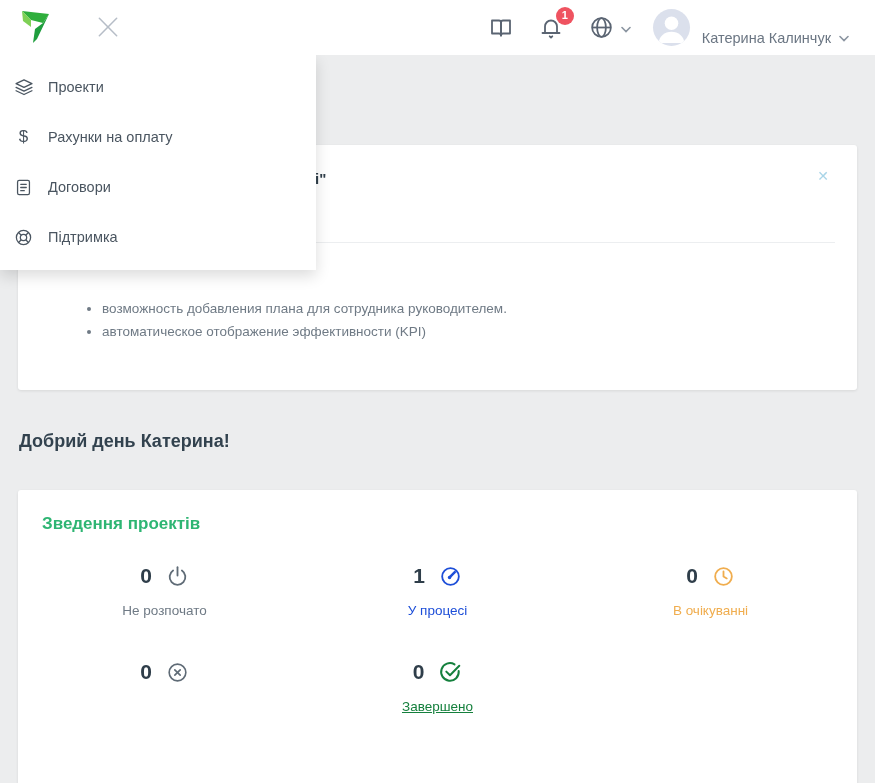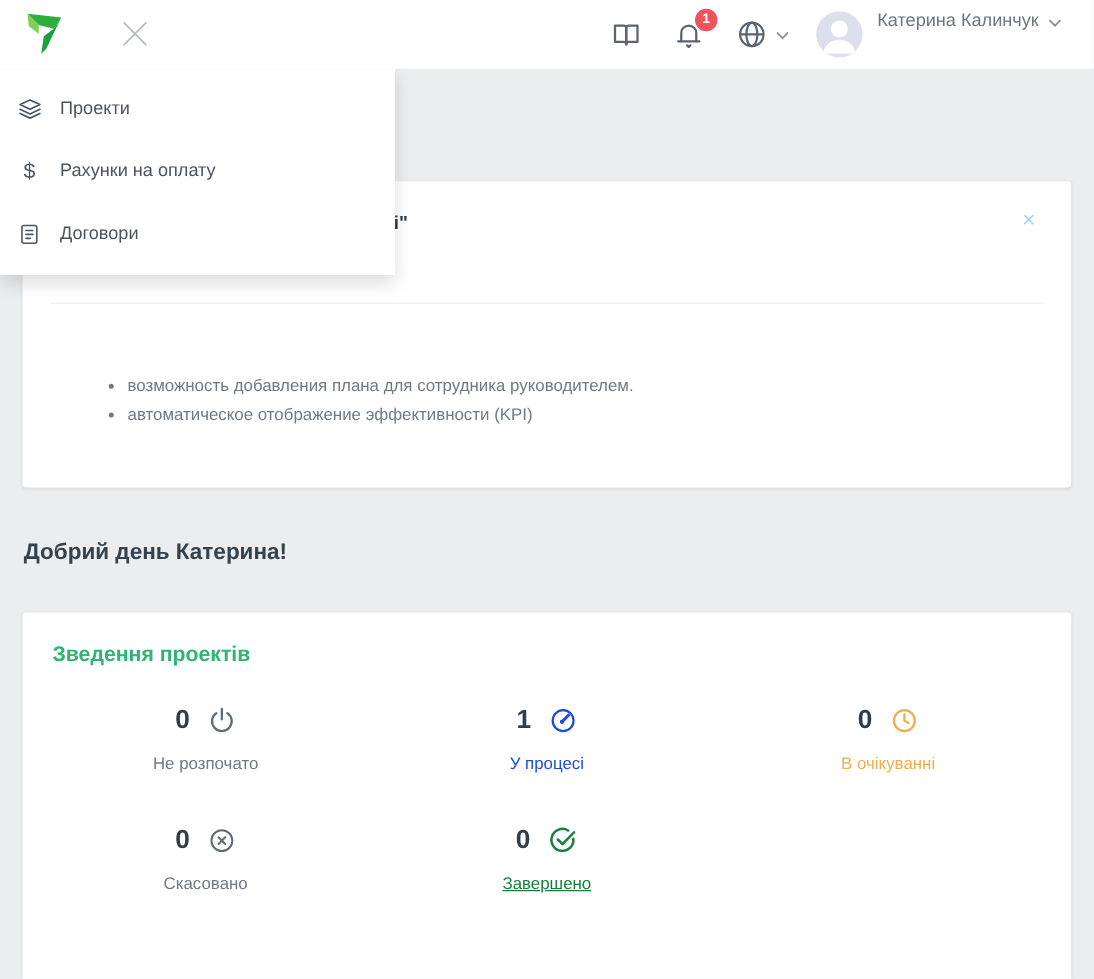--- a/index.html
+++ b/index.html
@@ -24,21 +24,21 @@
   .hicon{color:#5a6472;display:inline-flex;align-items:center;cursor:pointer;position:relative;}
   .hicon.book{margin-right:26px;}
   .bell-wrap{margin-right:26px;}
   .badge{
     position:absolute;top:-9px;right:-11px;min-width:18px;height:18px;border-radius:9px;
     background:#ef5360;color:#fff;font-size:11px;font-weight:bold;
     display:flex;align-items:center;justify-content:center;line-height:1;
   }
   .globe-wrap{margin-right:22px;}
   .globe-wrap .chev{margin-left:7px;color:#8b95a1;}
-  .user{display:flex;align-items:flex-start;cursor:pointer;}
+  .user{display:flex;align-items:flex-end;cursor:pointer;}
   .avatar{
     width:37px;height:37px;border-radius:50%;background:#dbe0ec;overflow:hidden;
     display:flex;align-items:flex-end;justify-content:center;margin-right:12px;
   }
   .user-name{color:#6b7683;font-size:14.5px;margin-right:8px;}
   .user .chev{color:#8b95a1;}
   
   .menu{
     position:absolute;top:55px;left:0;width:316px;padding:7px 0 8px 0;background:#ffffff;
     box-shadow:0 6px 14px rgba(0,0,0,.14);z-index:30;
@@ -176,20 +176,33 @@
     <span class="mi-icon">
       <svg width="19" height="19" viewBox="0 0 24 24" fill="none" stroke="currentColor" stroke-width="1.6" stroke-linecap="round">
         <rect x="4.5" y="3" width="15" height="18" rx="2"></rect>
         <line x1="8.5" y1="8" x2="15.5" y2="8"></line>
         <line x1="8.5" y1="12" x2="15.5" y2="12"></line>
         <line x1="8.5" y1="16" x2="13" y2="16"></line>
       </svg>
     </span>
     <span>Договори</span>
   </div>
+  <div class="menu-item">
+    <span class="mi-icon">
+      <svg width="19" height="19" viewBox="0 0 24 24" fill="none" stroke="currentColor" stroke-width="1.6">
+        <circle cx="12" cy="12" r="9"></circle>
+        <circle cx="12" cy="12" r="4"></circle>
+        <line x1="5.7" y1="5.7" x2="9.2" y2="9.2"></line>
+        <line x1="18.3" y1="5.7" x2="14.8" y2="9.2"></line>
+        <line x1="5.7" y1="18.3" x2="9.2" y2="14.8"></line>
+        <line x1="18.3" y1="18.3" x2="14.8" y2="14.8"></line>
+      </svg>
+    </span>
+    <span>Підтримка</span>
+  </div>
 </nav>
 
 <section class="notif-card">
   <span class="notif-title-frag">і"</span>
   <span class="notif-close">✕</span>
   <div class="notif-divider"></div>
   <ul class="notif-list">
     <li>возможность добавления плана для сотрудника руководителем.</li>
     <li>автоматическое отображение эффективности (KPI)</li>
   </ul>
@@ -245,21 +258,20 @@
       <div class="stat-top">
         <span class="stat-value">0</span>
         <span class="stat-icon c-grayicon">
           <svg width="23" height="23" viewBox="0 0 24 24" fill="none" stroke="currentColor" stroke-width="1.7" stroke-linecap="round">
             <circle cx="12" cy="12" r="8.7"></circle>
             <line x1="9.2" y1="9.2" x2="14.8" y2="14.8"></line>
             <line x1="14.8" y1="9.2" x2="9.2" y2="14.8"></line>
           </svg>
         </span>
       </div>
-      <div class="stat-label c-gray">Скасовано</div>
     </div>
 
     <div class="stat">
       <div class="stat-top">
         <span class="stat-value">0</span>
         <span class="stat-icon c-green">
           <svg width="24" height="24" viewBox="0 0 24 24" fill="none" stroke="currentColor" stroke-width="2" stroke-linecap="round" stroke-linejoin="round">
             <path d="M20.7 11 a8.8 8.8 0 1 1 -4.2 -6.6"></path>
             <path d="M8.3 11.6 L12 15.3 L21.3 5.8"></path>
           </svg>

